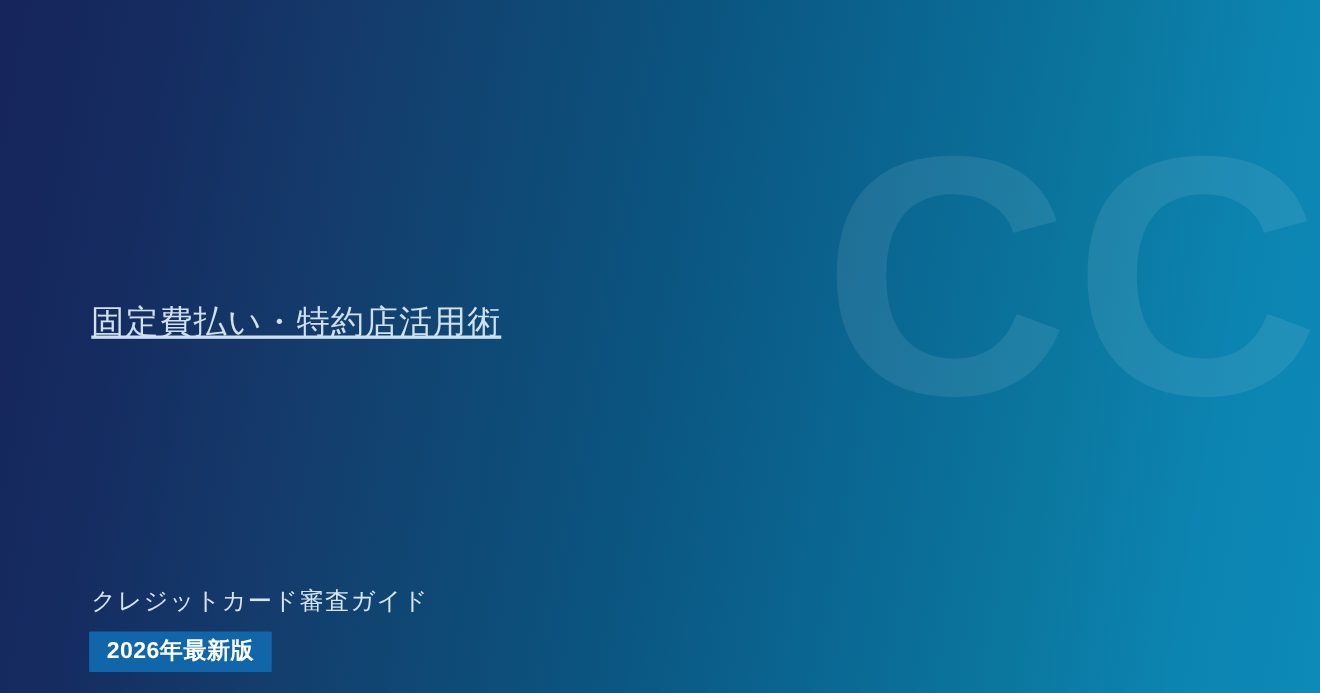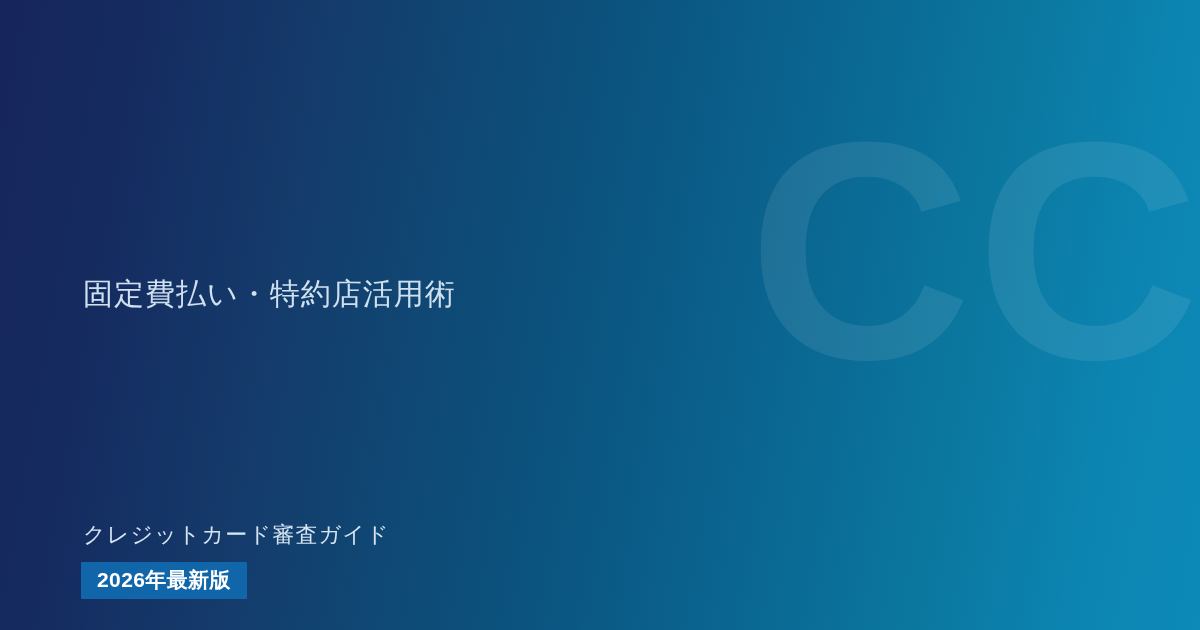--- a/index.html
+++ b/index.html
@@ -69,31 +69,32 @@
     position: absolute;
     top: 274px;
     left: 2px;
     margin: 0;
     font-size: 30px;
     font-weight: 400;
     line-height: 1.3;
     letter-spacing: 1px;
     color: #cfe0ef;
     white-space: nowrap;
+    text-decoration: underline;
   }
 
   .footer {
     position: absolute;
     left: 0;
     top: 521px;
   }
 
   .brand {
     display: block;
-    margin: 0 0 12px 2px;
+    margin: 12px 0 12px 2px;
     font-size: 22px;
     font-weight: 400;
     line-height: 1.3;
     letter-spacing: 1.2px;
     color: #d5e5f2;
     white-space: nowrap;
   }
 
   .badge {
     display: inline-block;

